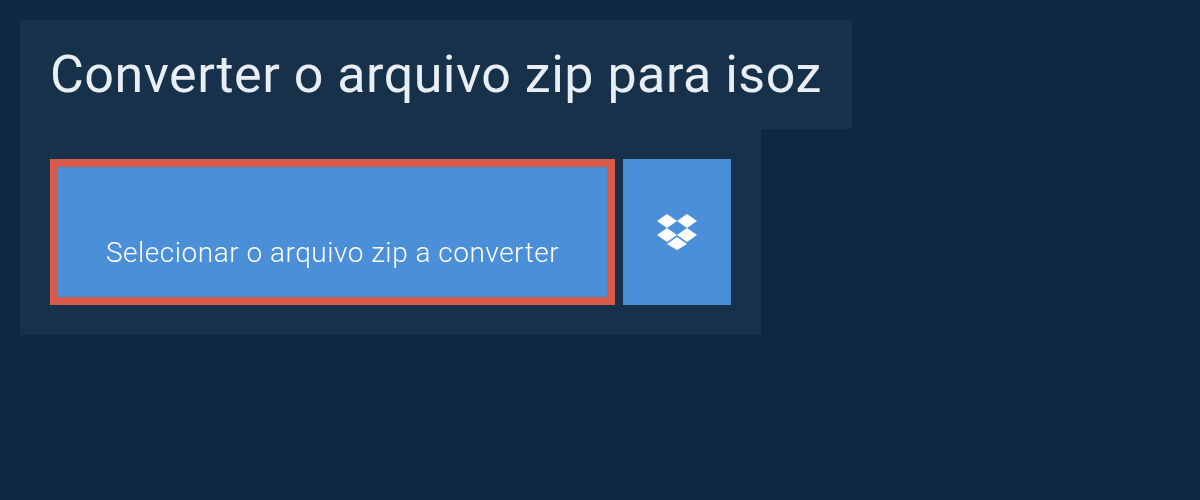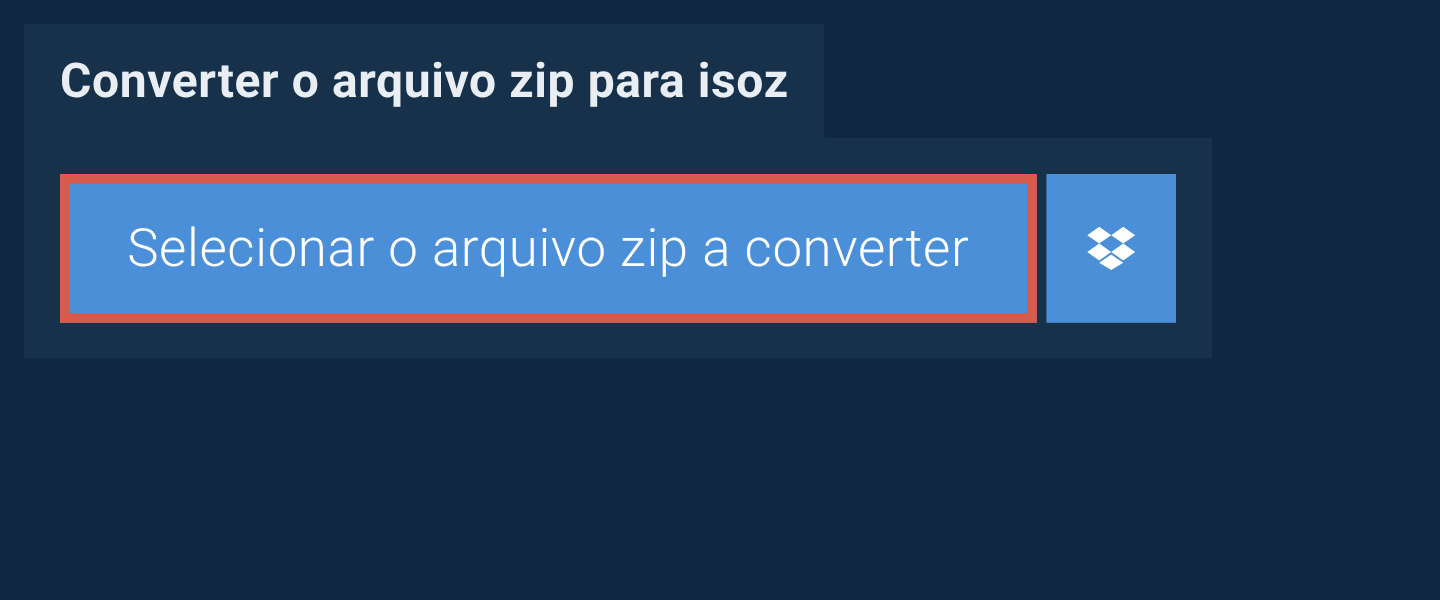--- a/index.html
+++ b/index.html
@@ -18,22 +18,22 @@
       padding: 20px;
     }
     .title-bar {
       background: #163149;
       display: inline-block;
       padding: 24px 30px;
       margin-bottom: 0;
     }
     .title-text {
       color: #e8eef4;
-      font-size: 40px;
-      font-weight: 700;
+      font-size: 52px;
+      font-weight: 400;
       letter-spacing: 0.5px;
     }
     .action-panel {
       background: #163149;
       padding: 30px;
       display: inline-block;
     }
     .button-row {
       display: flex;
       gap: 8px;
@@ -43,23 +43,24 @@
       background: #4a8fd8;
       border: 8px solid #d85a4a;
       padding: 28px 48px;
       cursor: pointer;
       display: flex;
       align-items: center;
       justify-content: center;
     }
     .select-button-text {
       color: #ffffff;
-      font-size: 44px;
+      font-size: 28px;
       font-weight: 300;
       letter-spacing: 0.5px;
+      margin-top: 41px;
     }
     .dropbox-button {
       background: #4a8fd8;
       width: 108px;
       cursor: pointer;
       display: flex;
       align-items: center;
       justify-content: center;
     }
     .dropbox-icon {

